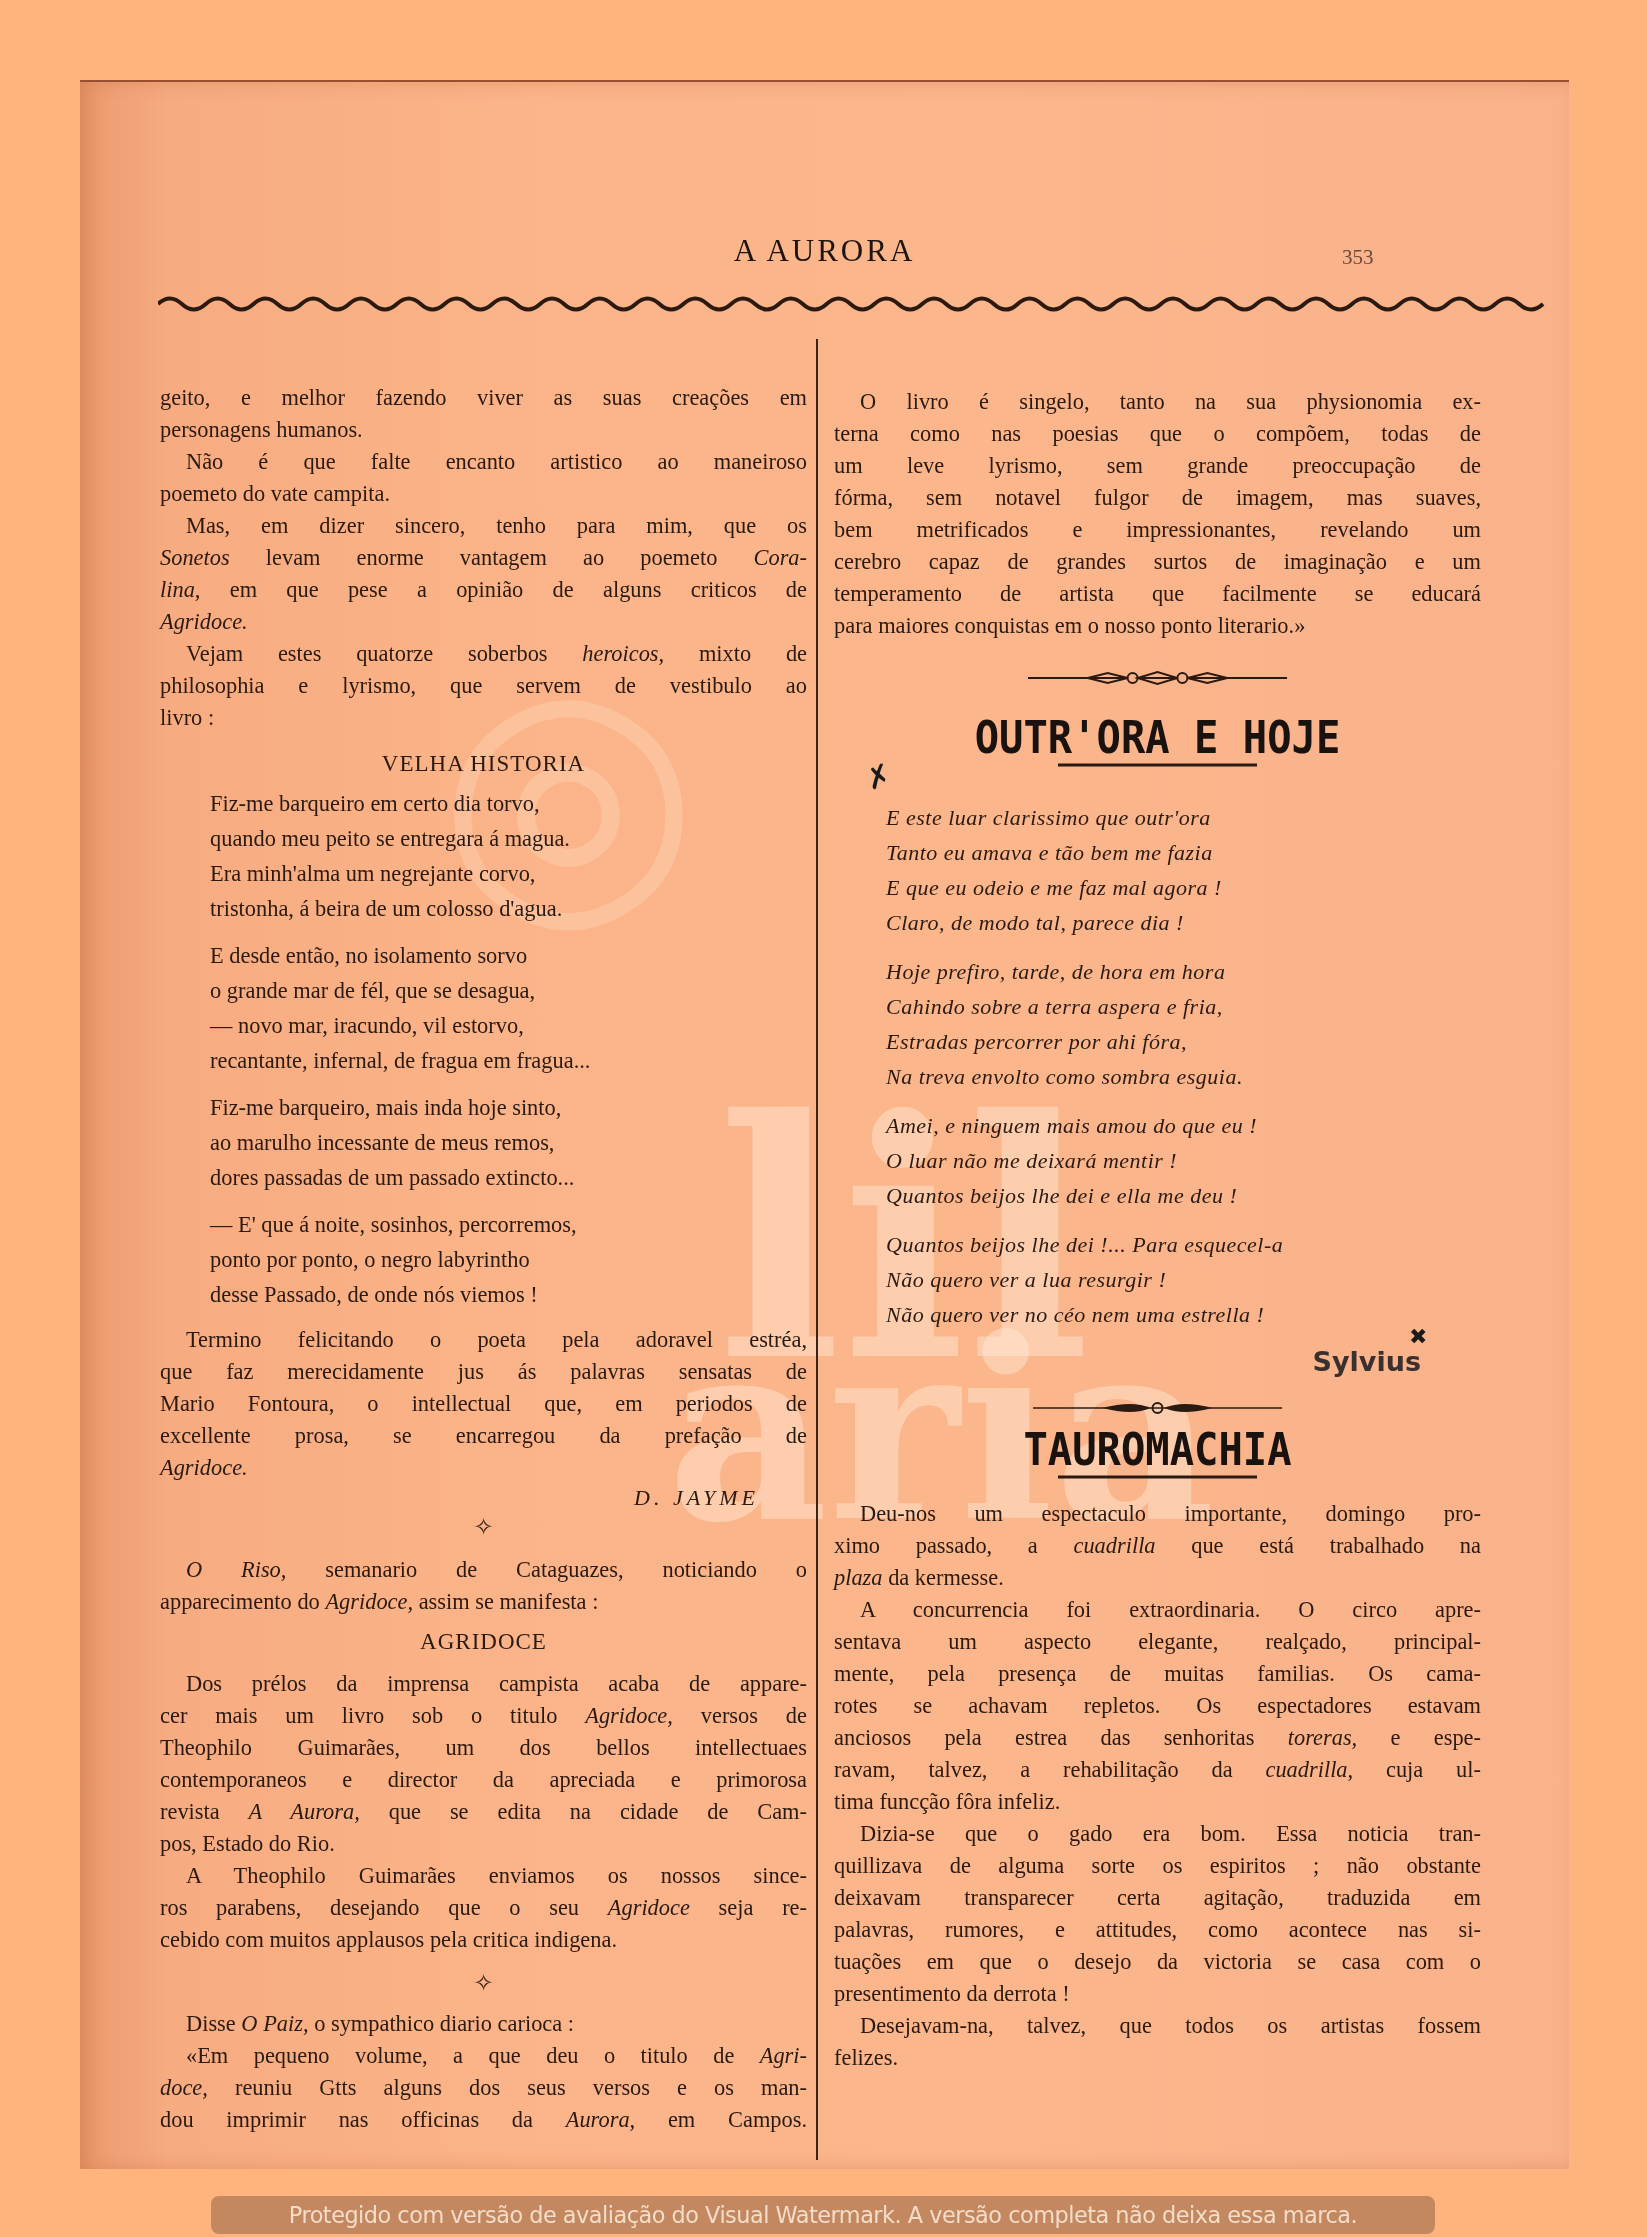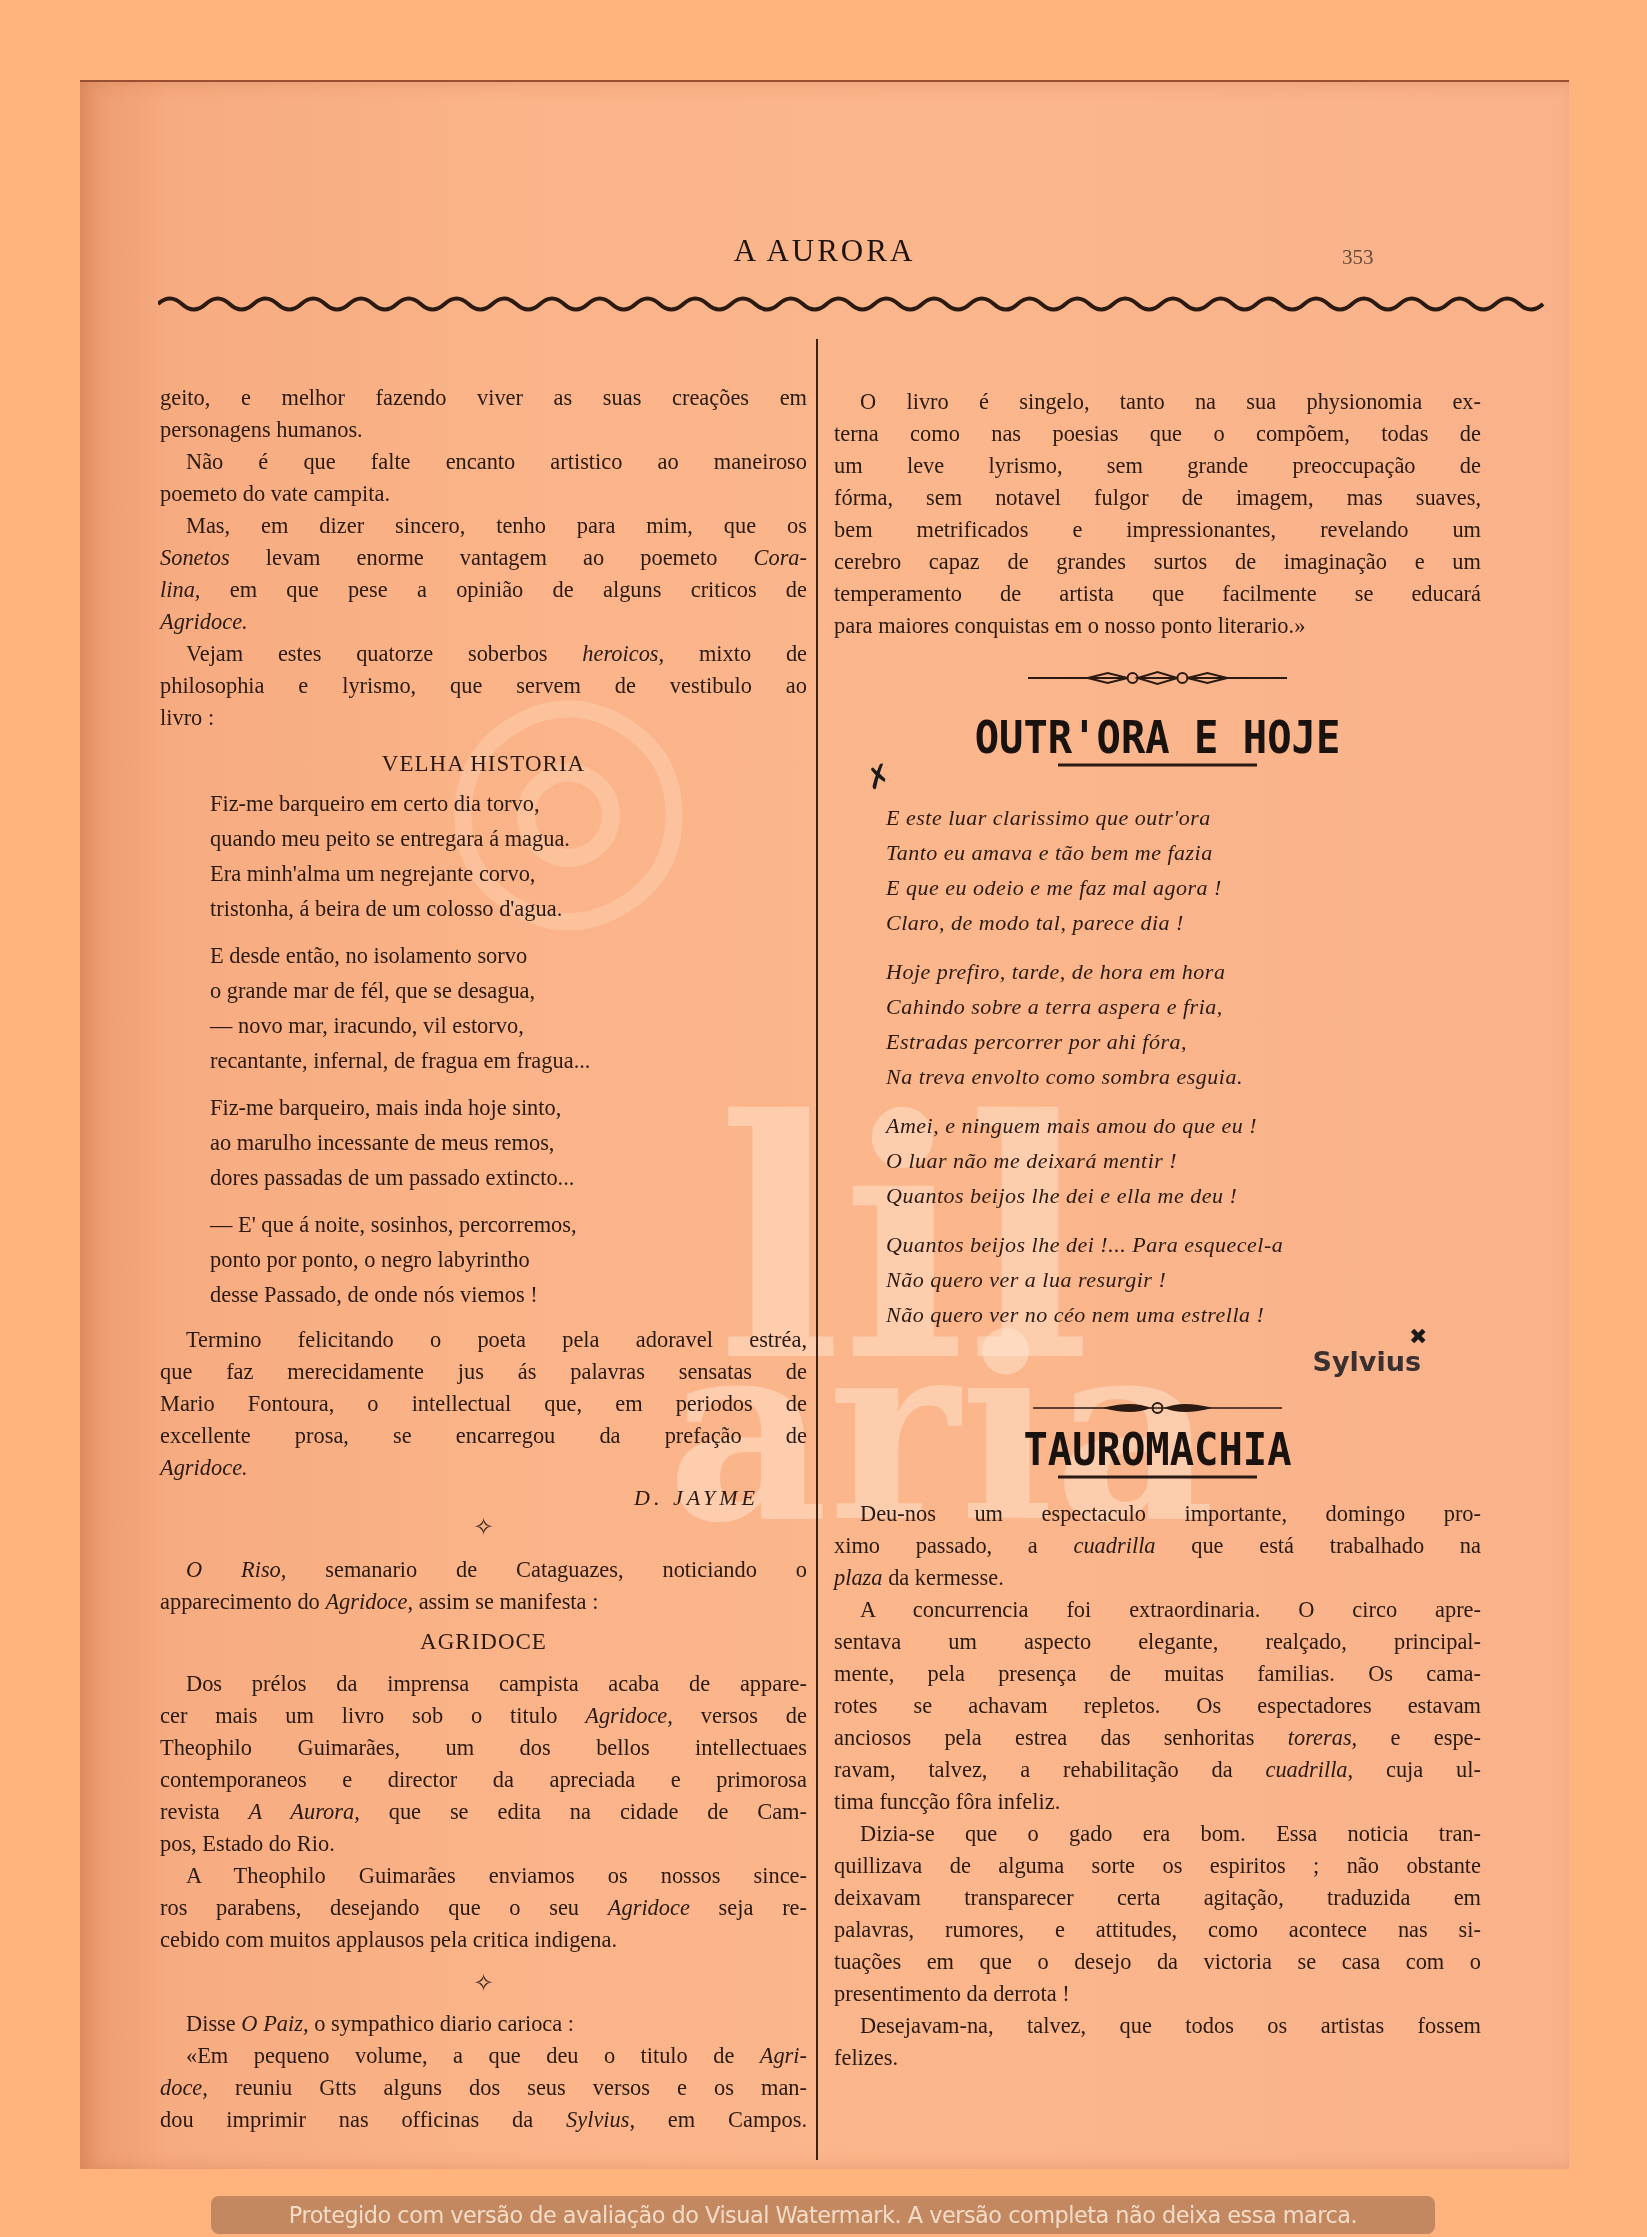--- a/index.html
+++ b/index.html
@@ -143,21 +143,21 @@
 
     <span class="ln ind">A Theophilo Guimarães enviamos os nossos since-</span>
     <span class="ln"><span>ros parabens, desejando que o seu </span><span class="i">Agridoce</span><span> seja re-</span></span>
     <span class="ln last">cebido com muitos applausos pela critica indigena.</span>
 
     <div class="star" style="margin:12px 0 10px;">✧</div>
 
     <span class="ln ind last"><span>Disse </span><span class="i">O Paiz,</span><span> o sympathico diario carioca :</span></span>
     <span class="ln ind"><span>«Em pequeno volume, a que deu o titulo de </span><span class="i">Agri-</span></span>
     <span class="ln"><span class="i">doce,</span><span> reuniu Gtts alguns dos seus versos e os man-</span></span>
-    <span class="ln"><span>dou imprimir nas officinas da </span><span class="i">Sylvius,</span><span> em Campos.</span></span>
+    <span class="ln"><span>dou imprimir nas officinas da </span><span class="i">Aurora,</span><span> em Campos.</span></span>
   </div>
 
   <div class="col col-right">
     <span class="ln ind">O livro é singelo, tanto na sua physionomia ex-</span>
     <span class="ln">terna como nas poesias que o compõem, todas de</span>
     <span class="ln">um leve lyrismo, sem grande preoccupação de</span>
     <span class="ln">fórma, sem notavel fulgor de imagem, mas suaves,</span>
     <span class="ln">bem metrificados e impressionantes, revelando um</span>
     <span class="ln">cerebro capaz de grandes surtos de imaginação e um</span>
     <span class="ln">temperamento de artista que facilmente se educará</span>

